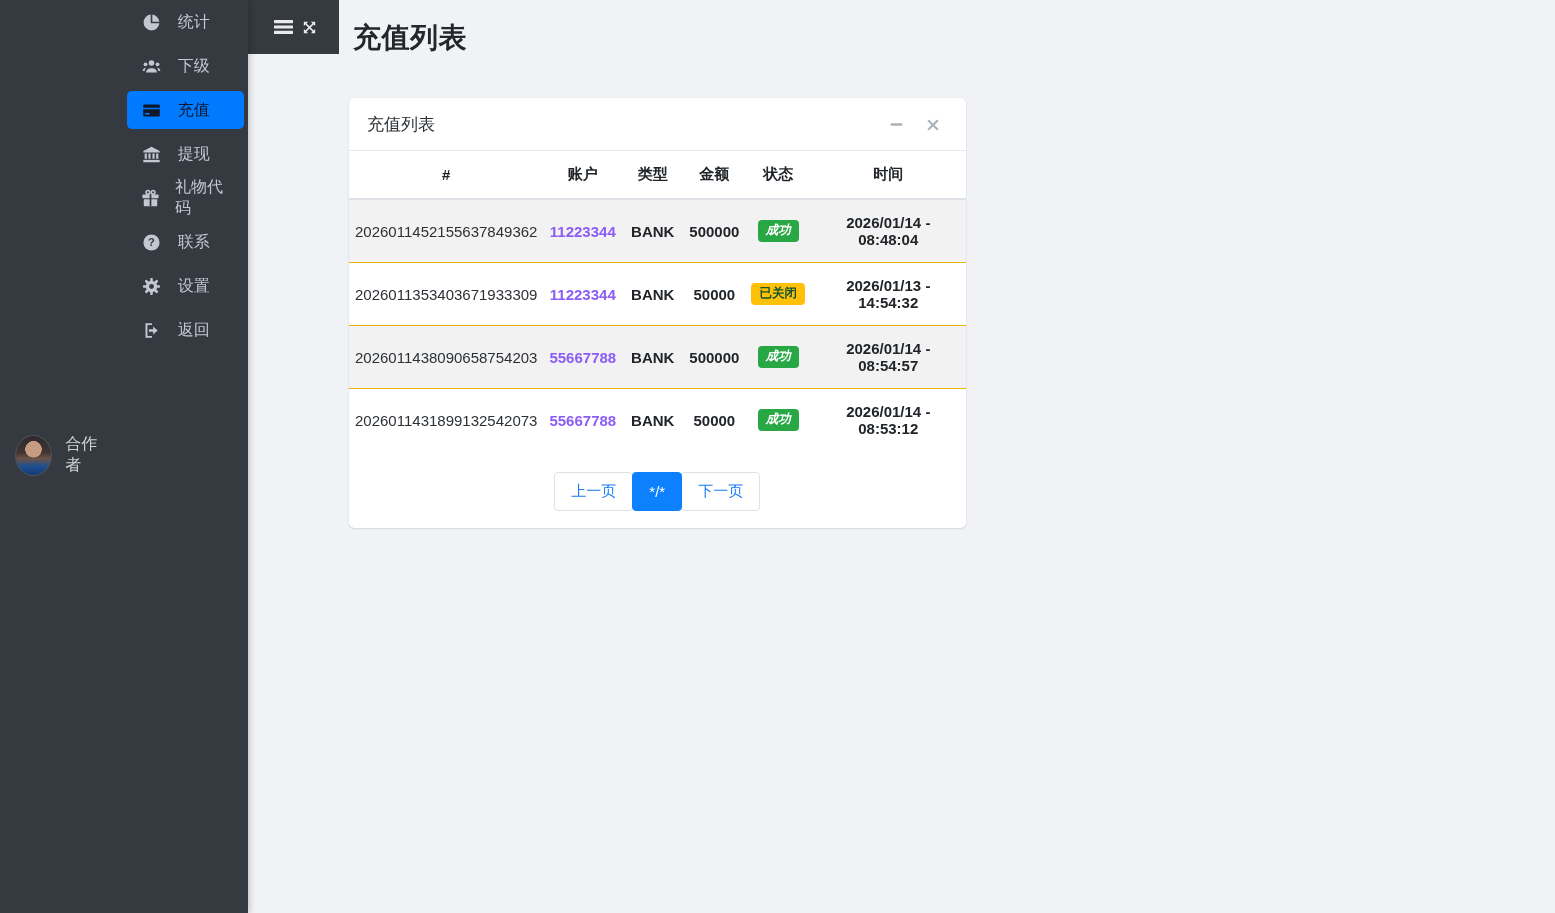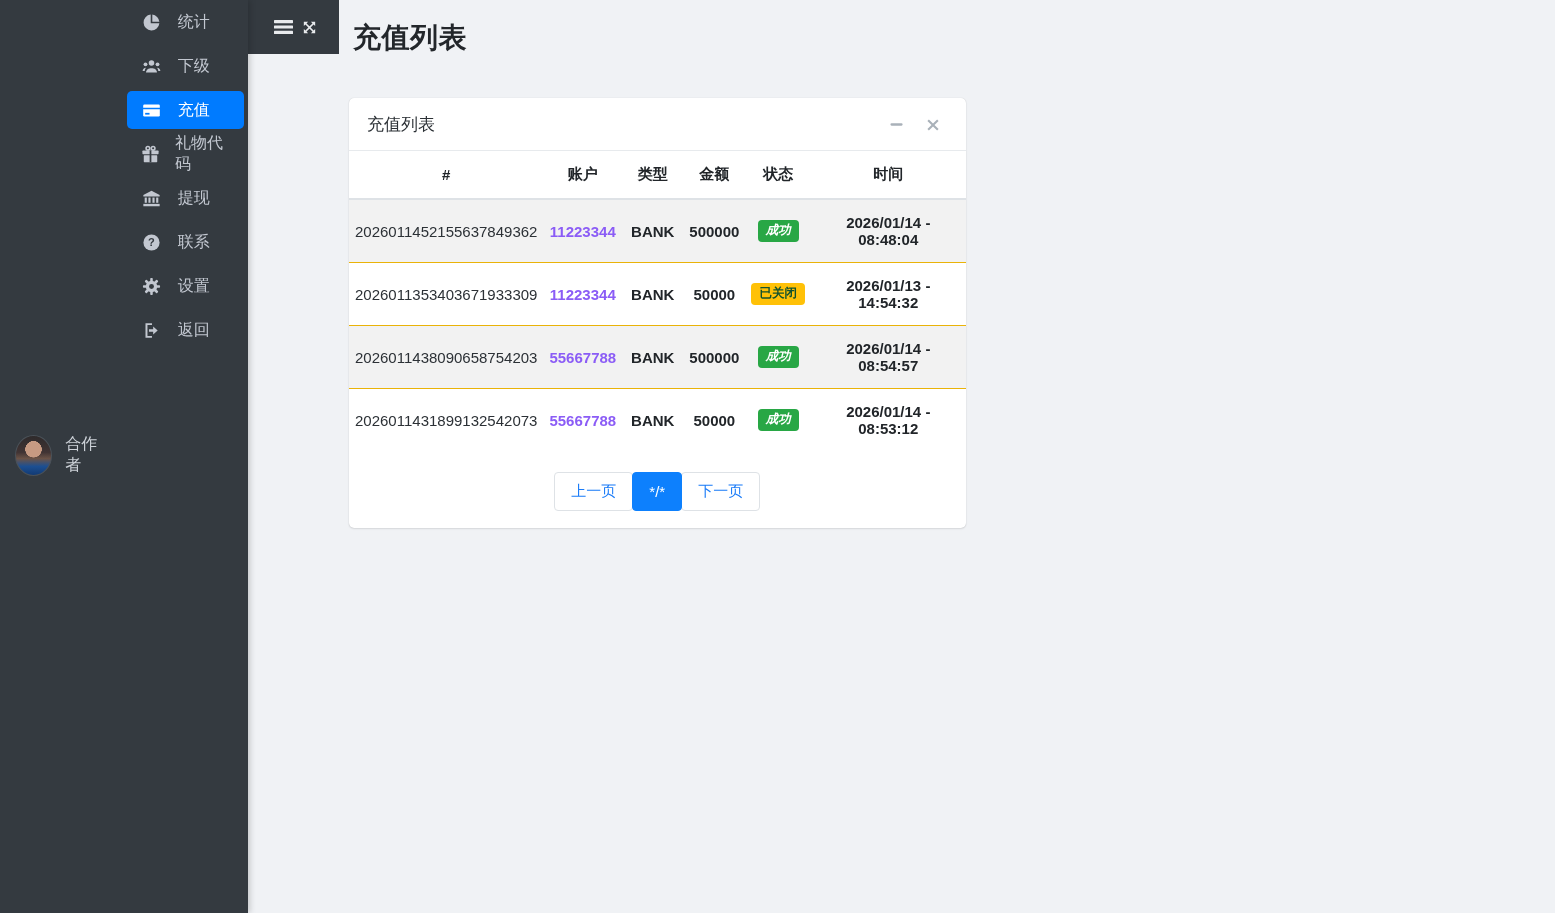--- a/index.html
+++ b/index.html
@@ -29,21 +29,21 @@
   }
   .user-name { color: #cdd2d8; font-size: 16px; margin-left: 13px; }
   .sidebar-divider { border: 0; border-top: 1px solid #4f575e; margin: 0 0 16px 0; }
   .nav { display: flex; flex-direction: column; }
   .nav-item {
     display: flex; align-items: center;
     height: 38px; margin: 3px 4px; padding: 0 13px;
     color: #c2c7d0; font-size: 16px;
     border-radius: 5px; cursor: pointer; text-decoration: none;
   }
-  .nav-item.active { background: #007bff; color: #ffffff; font-family: Liberation Serif, serif; }
+  .nav-item.active { background: #007bff; color: #0f172a; font-family: Liberation Serif, serif; }
   .nav-item .icon {
     width: 24px; margin-right: 14px;
     display: flex; justify-content: center; align-items: center;
   }
   .nav-item .icon svg { width: 19px; height: 19px; fill: currentColor; }
 
   
   .main { flex: 1; display: flex; flex-direction: row; }
   .topbar {
     height: 54px; background: #343a40;
@@ -145,42 +145,42 @@
             <path d="M1.5 10.5h21V18A1.5 1.5 0 0 1 21 19.5H3A1.5 1.5 0 0 1 1.5 18z"></path>
             <rect x="4" y="15" width="5.5" height="2.2" fill="#007bff"></rect>
           </svg>
       </span>
       <span>充值</span>
     </a>
 
     <a class="nav-item">
       <span class="icon">
         <svg viewBox="0 0 24 24">
-            <circle cx="8.7" cy="4.2" r="2.3" fill="none" stroke="currentColor" stroke-width="2"></circle>
-            <circle cx="15.3" cy="4.2" r="2.3" fill="none" stroke="currentColor" stroke-width="2"></circle>
-            <rect x="1.8" y="7" width="20.4" height="4.6" rx="0.8"></rect>
-            <rect x="3.5" y="13.1" width="17" height="8.6" rx="0.8"></rect>
-            <rect x="10.9" y="7" width="2.2" height="14.7" fill="#343a40"></rect>
-          </svg>
-      </span>
-      <span>礼物代码</span>
-    </a>
-
-    <a class="nav-item">
-      <span class="icon">
-        <svg viewBox="0 0 24 24">
             <path d="M12 2.2 22.3 7.6V9.4H1.7V7.6z"></path>
             <rect x="3.4" y="10.8" width="2.7" height="6.6"></rect>
             <rect x="8.1" y="10.8" width="2.7" height="6.6"></rect>
             <rect x="13.2" y="10.8" width="2.7" height="6.6"></rect>
             <rect x="17.9" y="10.8" width="2.7" height="6.6"></rect>
             <rect x="1.7" y="18.8" width="20.6" height="3"></rect>
           </svg>
       </span>
       <span>提现</span>
+    </a>
+
+    <a class="nav-item">
+      <span class="icon">
+        <svg viewBox="0 0 24 24">
+            <circle cx="8.7" cy="4.2" r="2.3" fill="none" stroke="currentColor" stroke-width="2"></circle>
+            <circle cx="15.3" cy="4.2" r="2.3" fill="none" stroke="currentColor" stroke-width="2"></circle>
+            <rect x="1.8" y="7" width="20.4" height="4.6" rx="0.8"></rect>
+            <rect x="3.5" y="13.1" width="17" height="8.6" rx="0.8"></rect>
+            <rect x="10.9" y="7" width="2.2" height="14.7" fill="#343a40"></rect>
+          </svg>
+      </span>
+      <span>礼物代码</span>
     </a>
 
     <a class="nav-item">
       <span class="icon">
         <svg viewBox="0 0 24 24">
             <circle cx="12" cy="12" r="10.2"></circle>
             <text x="12" y="17" text-anchor="middle" font-size="14" font-weight="bold" fill="#343a40">?</text>
           </svg>
       </span>
       <span>联系</span>

